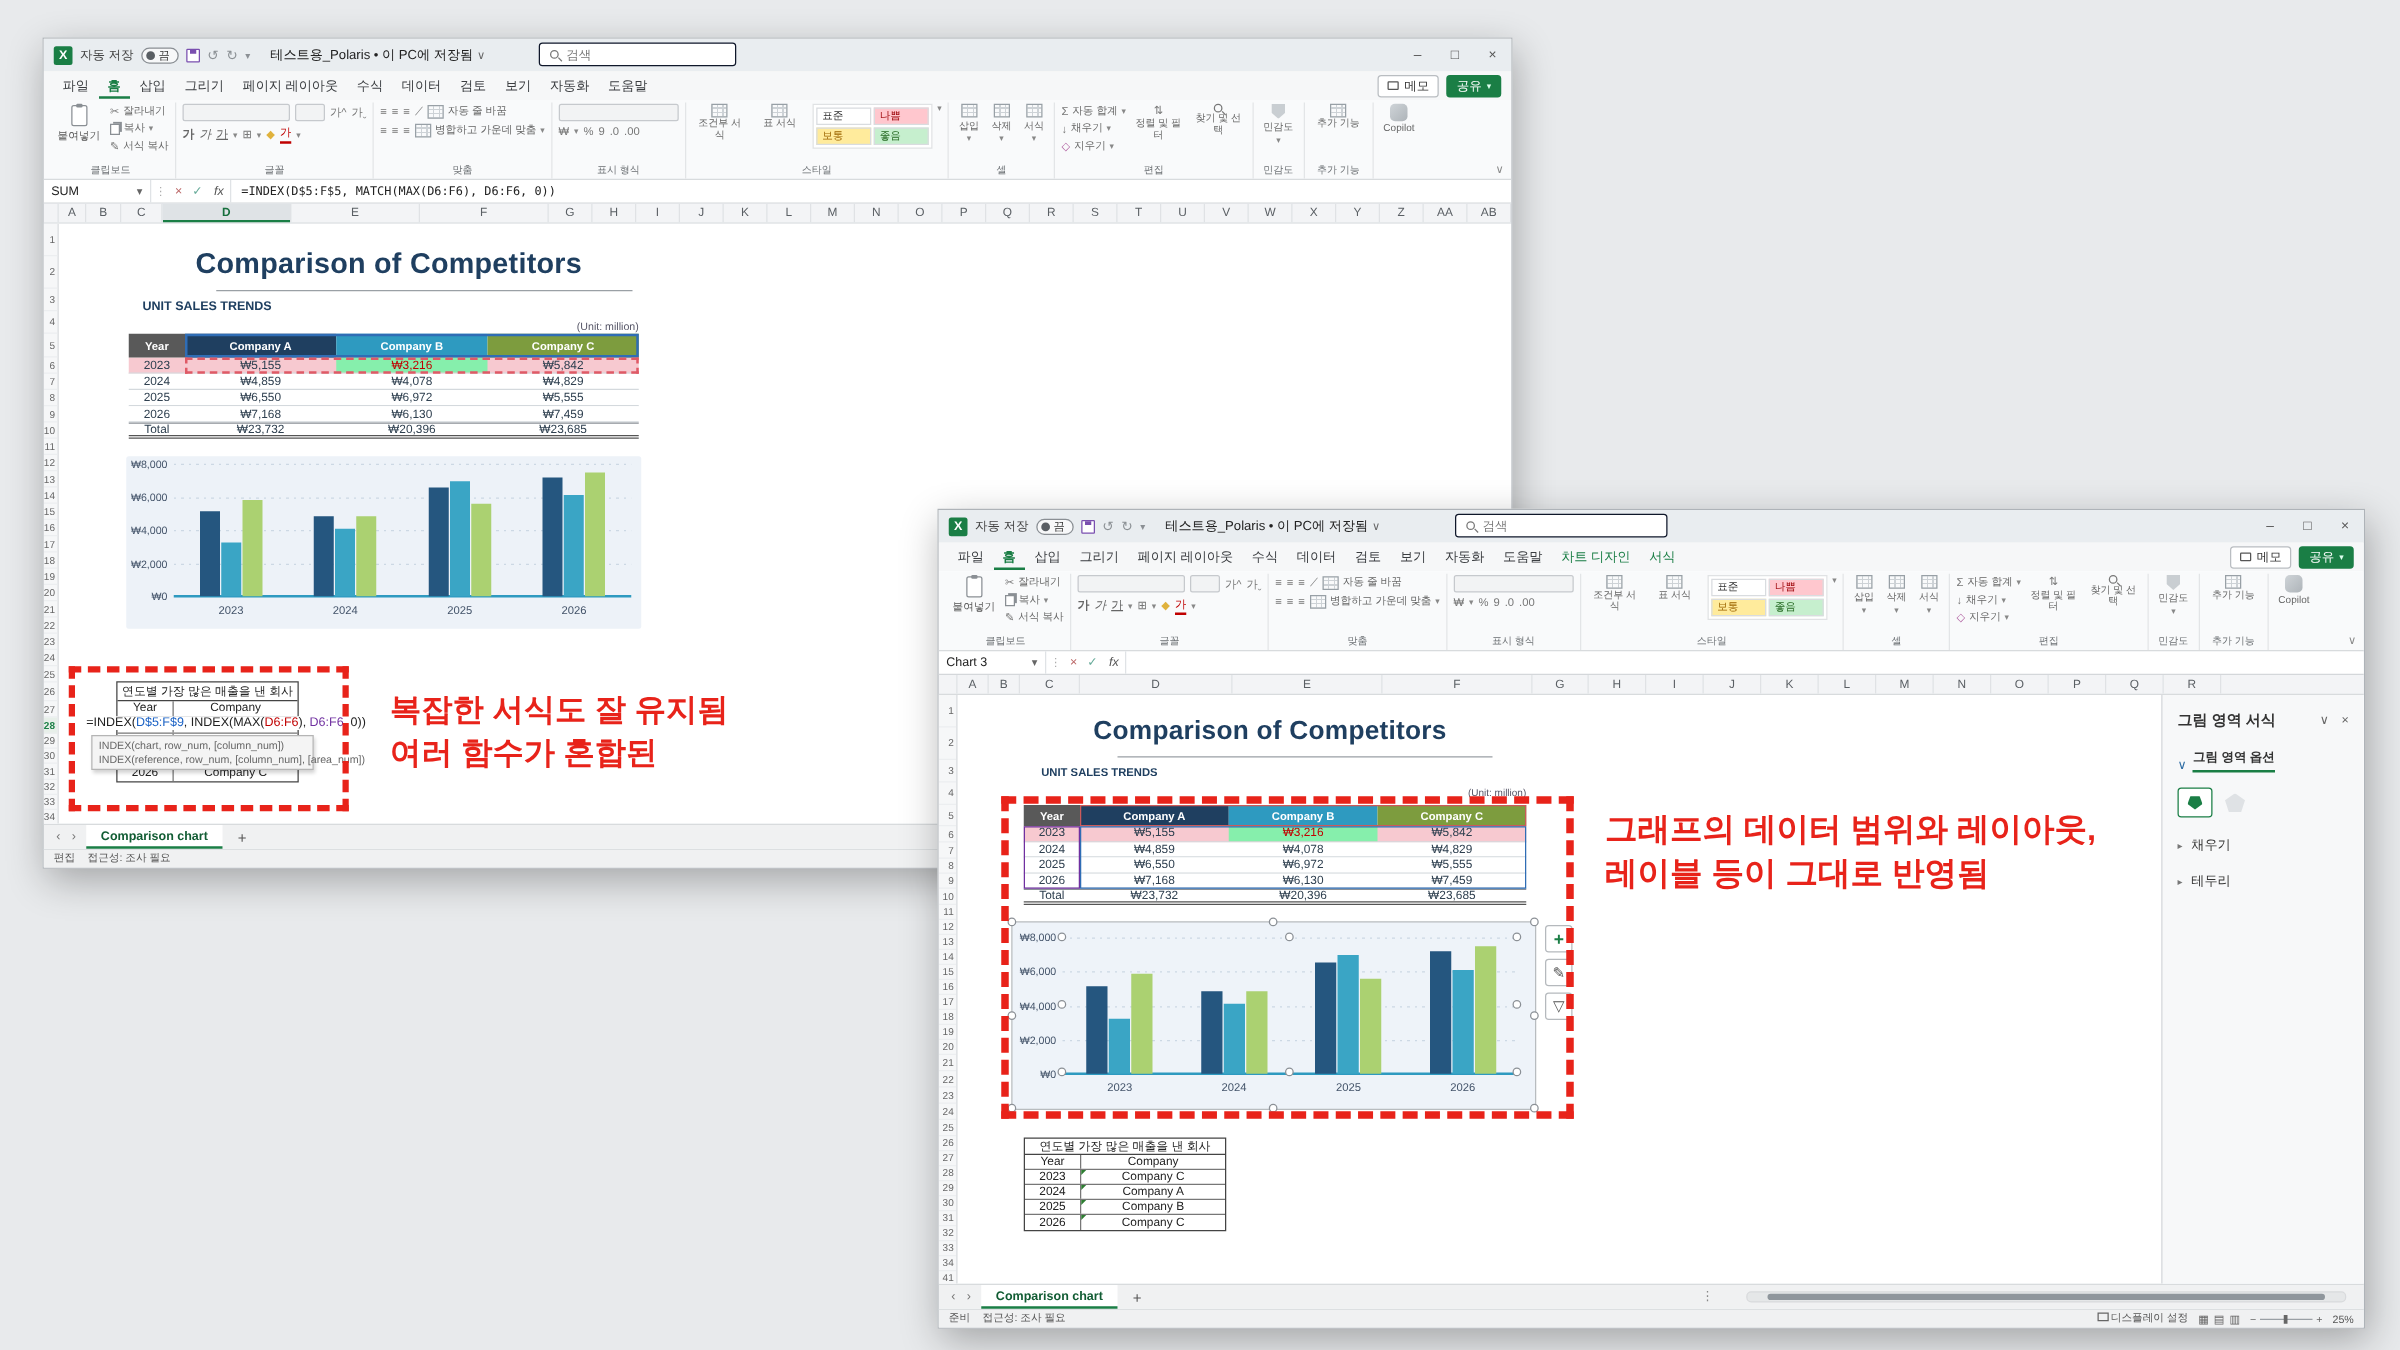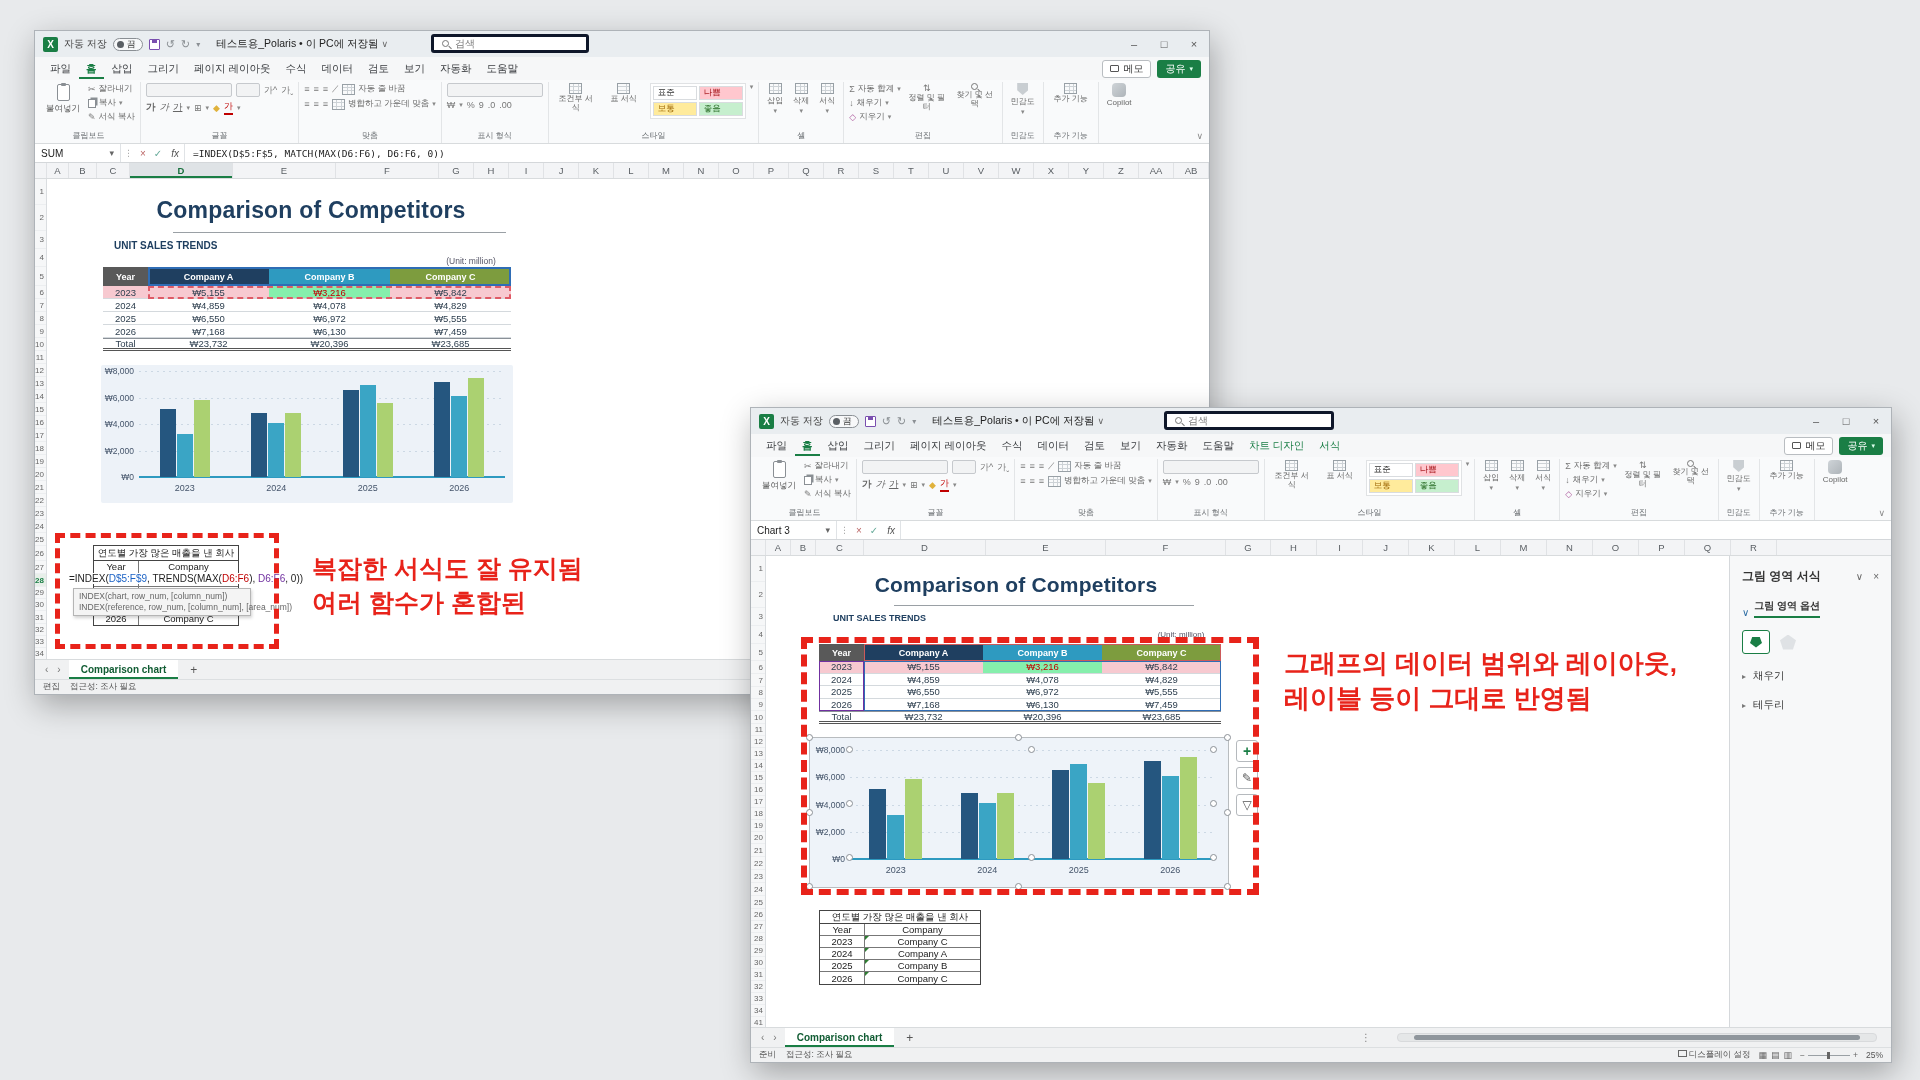--- a/index.html
+++ b/index.html
@@ -14,21 +14,21 @@
   .xl-icon{width:15px;height:15px;background:#1a7e45;color:#fff;font-weight:bold;font-size:10px;display:flex;align-items:center;justify-content:center;border-radius:2px}
   .tb-txt{font-size:10px;color:#444;white-space:nowrap}
   .toggle{display:flex;align-items:center;gap:3px;border:1px solid #8a8f94;border-radius:8px;padding:0 6px 0 3px;height:13px;font-size:9px;color:#333;background:#f7f8f9}
   .knob{width:7px;height:7px;border-radius:50%;background:#5a5f64}
   .ic-save{width:11px;height:11px;border:1.5px solid #7a4faf;border-radius:1px;position:relative;background:#fff;display:inline-block}
   .ic-save:before{content:"";position:absolute;left:2px;right:2px;top:0;height:3px;background:#7a4faf}
   .qa{color:#8b9094;font-size:11px}
   .qa.small{font-size:8px}
   .tb-title{margin-left:10px;font-size:10.5px;color:#222;white-space:nowrap}
   .chev{color:#666;font-size:9px}
-  .searchbox{position:absolute;top:3px;height:19px;background:#fff;border:3px solid #0f172a;border-radius:3px;display:flex;align-items:center;padding:0 8px;gap:6px;color:#777;font-size:10px}
+  .searchbox{position:absolute;top:3px;height:19px;background:#fff;border:1px solid #0f172a;border-radius:3px;display:flex;align-items:center;padding:0 8px;gap:6px;color:#777;font-size:10px}
   #bw .searchbox{left:396px;width:158px}
   #fw .searchbox{left:413px;width:170px}
   .ic-search{width:7px;height:7px;border:1.3px solid #777;border-radius:50%;position:relative;display:inline-block}
   .ic-search:after{content:"";position:absolute;width:4px;height:1.3px;background:#777;transform:rotate(45deg);left:5px;top:6px}
   .wc{position:absolute;right:0;top:0;height:26px;display:flex}
   .wc span{width:30px;display:flex;align-items:center;justify-content:center;color:#555;font-size:11px}
 
   
   .menubar{height:23px;display:flex;align-items:center;justify-content:space-between;background:#f6f7f8;padding:0 8px;flex:0 0 auto}
   .menu-tabs{display:flex;gap:1px}
@@ -83,21 +83,21 @@
   #fw .rowstrip{width:15px}
   .rn{font-size:8px;color:#666;display:flex;align-items:center;justify-content:flex-end;padding-right:2px;border-bottom:1px solid #eceef0;flex:0 0 auto}
   .rn.hl{color:#1a7e45;font-weight:bold;background:#e7efe9}
   .sheet{position:absolute;left:12px;top:0;right:0;bottom:0;background:#fff}
   #fw .sheet{left:15px}
 
   
   .sheet-title{position:absolute;text-align:center;font-weight:bold;color:#1f3f60;letter-spacing:.2px}
   .title-rule{position:absolute;height:1px;background:#9aa0a5}
   .sheet-sub{position:absolute;font-weight:bold;color:#1f3f60}
-  .unit-note{position:absolute;text-align:center;font-size:8.5px;color:#556}
+  .unit-note{position:absolute;text-align:right;font-size:8.5px;color:#556}
   .main-table{position:absolute}
   .mt-header{display:flex;font-weight:bold;color:#fff;text-align:center}
   .mt-h{display:flex;align-items:center;justify-content:center;font-size:9px;flex:0 0 auto}
   .mt-row{display:flex;background:#fff;border-bottom:1px solid #d4d9dd;font-size:9.5px;color:#2f4050}
   .mt-row.total{border-top:1px solid #8a9097;border-bottom:3px double #555}
   .mt-row.pink{background:#f7c9d0}
   .mt-row.pink .cb{background:#86efac;color:#c00000}
   .mt-c{display:flex;align-items:center;justify-content:center;flex:0 0 auto}
   .ovl{position:absolute;pointer-events:none}
   .chart{position:absolute;background:#edf2f8;border-radius:2px}
@@ -543,21 +543,21 @@
           </div>
           <div class="sm-row" style="height: 12.8px;">
             <div class="sm-y">2025</div>
             <div class="sm-c">Company B</div>
           </div>
           <div class="sm-row" style="height: 12.8px;">
             <div class="sm-y">2026</div>
             <div class="sm-c">Company C</div>
           </div>
         </div>
-      <div class="formula-edit"><span style="color: rgb(34, 34, 34);">=INDEX(</span><span style="color: rgb(27, 98, 197);">D$5:F$9</span><span style="color: rgb(34, 34, 34);">, TRENDS(MAX(</span><span style="color: rgb(192, 0, 0);">D6:F6</span><span style="color: rgb(34, 34, 34);">), </span><span style="color: rgb(112, 48, 160);">D6:F6</span><span style="color: rgb(34, 34, 34);">, 0))</span></div>
+      <div class="formula-edit"><span style="color: rgb(34, 34, 34);">=INDEX(</span><span style="color: rgb(27, 98, 197);">D$5:F$9</span><span style="color: rgb(34, 34, 34);">, INDEX(MAX(</span><span style="color: rgb(192, 0, 0);">D6:F6</span><span style="color: rgb(34, 34, 34);">), </span><span style="color: rgb(112, 48, 160);">D6:F6</span><span style="color: rgb(34, 34, 34);">, 0))</span></div>
       <div class="ftool">
         <div>INDEX(chart, row_num, [column_num])</div>
         <div>INDEX(reference, row_num, [column_num], [area_num])</div>
       </div>
       <div class="redbox"></div>
       <div class="rednote">
         <div>복잡한 서식도 잘 유지됨</div>
         <div>여러 함수가 혼합된</div>
       </div>
     </div>

